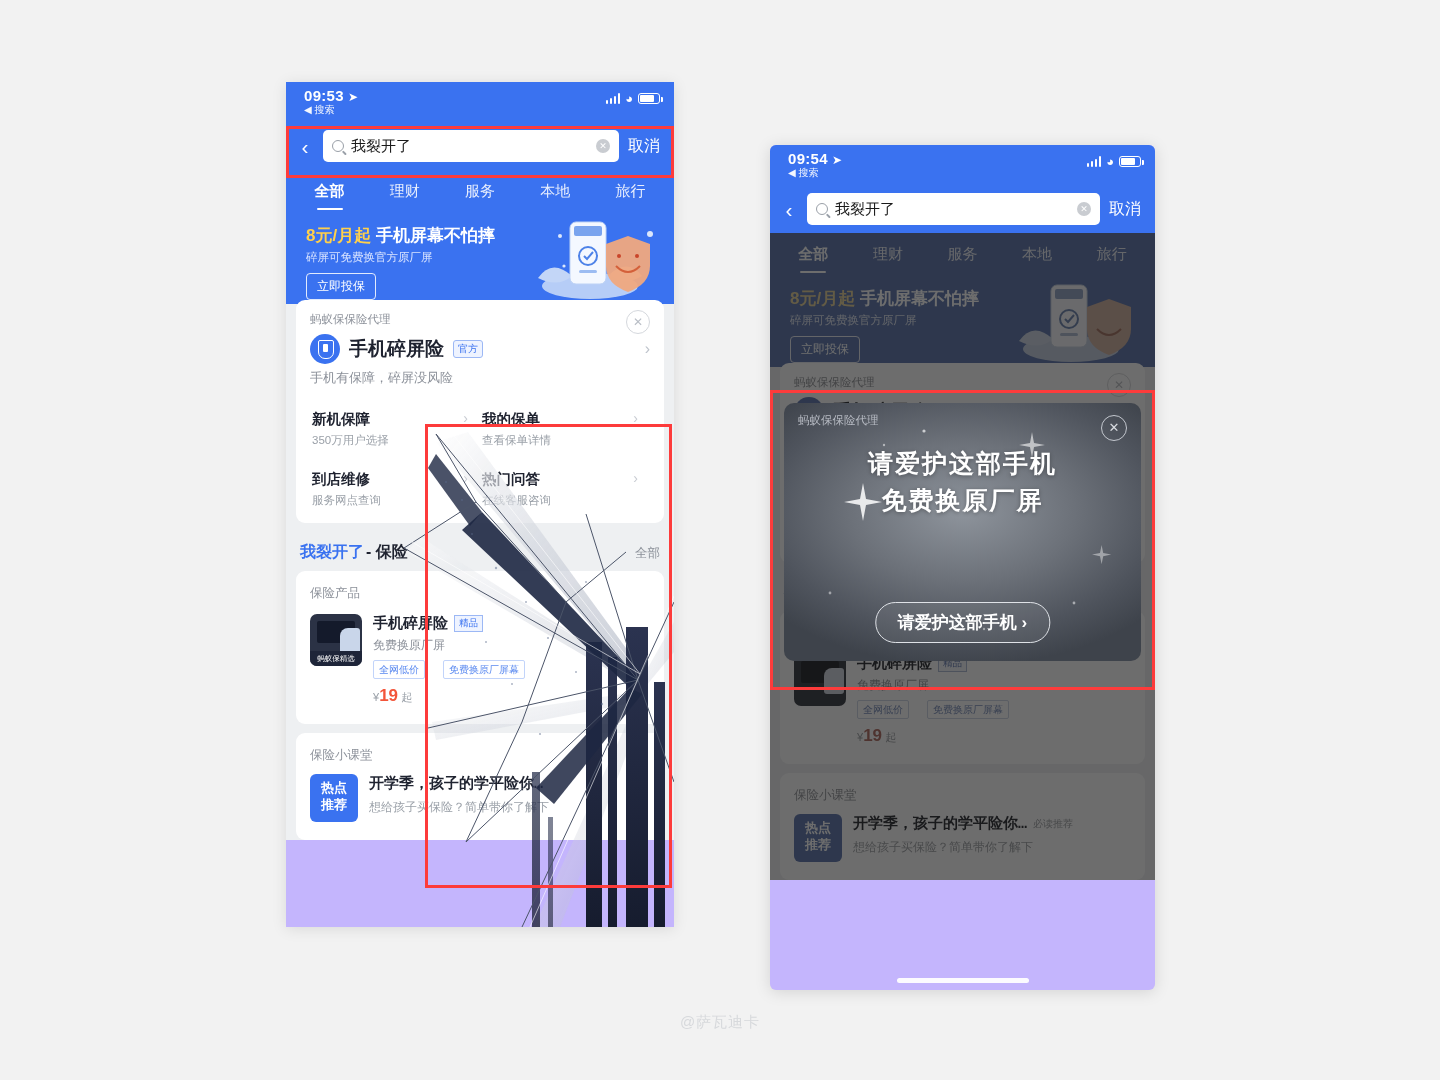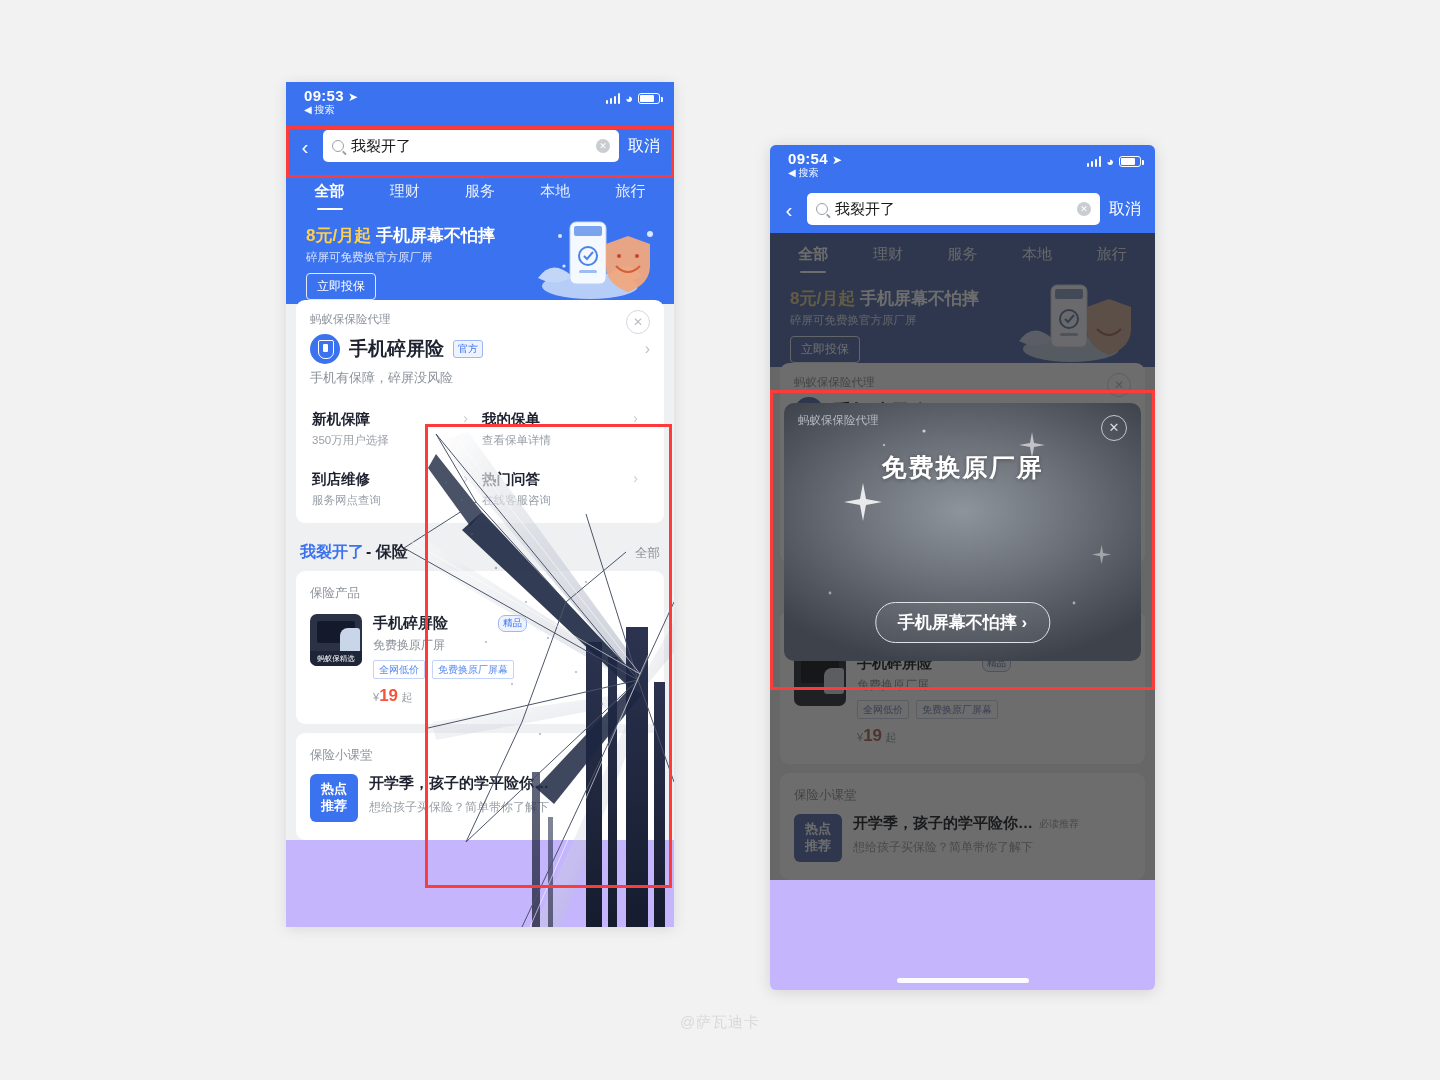--- a/index.html
+++ b/index.html
@@ -159,29 +159,29 @@
     width:52px;height:52px;border-radius:7px;flex:none;overflow:hidden;position:relative;
     background:#2b3245;
   }
   .thumb .tlabel{
     position:absolute;left:0;right:0;bottom:0;height:15px;background:#1e2539;color:#fff;
     font-size:7.5px;line-height:15px;text-align:center;
   }
   .thumb .scr{position:absolute;left:7px;top:7px;right:7px;height:22px;background:#141a2b;border-radius:2px;}
   .thumb .hand{position:absolute;right:2px;top:14px;width:20px;height:26px;background:#c9d6ea;border-radius:8px 3px 3px 3px;}
   .prow-t { font-size:15px; font-weight:bold; color:#1f2330; display:flex; align-items:center; gap:6px;}
-  .tag-best { font-size:9.5px;color:#3a72f0;border:1px solid #9cb8f5;border-radius:7px;padding:1px 4px;background:#eef3ff;font-weight:normal;margin-left:44px;}
+  .tag-best { font-size:9.5px;color:#3a72f0;border:1px solid #9cb8f5;border-radius:0;padding:1px 4px;background:#eef3ff;font-weight:normal;}
   .prow-s { font-size:12px; color:#8b9099; margin-top:4px;}
-  .chips { display:flex; gap:7px; margin-top:6px;}
+  .chips { display:flex; gap:18px; margin-top:6px;}
   .chip { font-size:10px; color:#5b8af0; border:1px solid #c2d4fa; border-radius:2px; padding:1.5px 5px;}
   .price-line { margin-top:7px; color:#f3553a; font-size:12px;}
   .price-line b { font-size:17px; }
   .price-line span { color:#9aa0a8; font-size:11px; }
 
-  .lesson-row { display:flex; gap:11px; padding:10px 14px 14px;}
+  .lesson-row { display:flex; gap:11px; padding:10px 14px 14px;font-family:Liberation Mono, monospace;}
   .lesson-badge {
     width:48px;height:48px;border-radius:6px;background:#3a72f0;color:#fff;flex:none;
     font-size:13px;font-weight:bold;text-align:center;padding-top:6px;line-height:17px;
   }
   .lesson-t { font-size:15px; font-weight:bold; color:#1f2330; display:flex;align-items:center;gap:6px;}
   .lesson-t .must { font-size:10px; color:#9aa0a8; font-weight:normal;}
   .lesson-s { font-size:12px; color:#9aa0a8; margin-top:6px;}
 
   
   .crack { position:absolute; inset:0; pointer-events:none; }
@@ -626,23 +626,24 @@
         <circle cx="140" cy="28" r="1.6" opacity=".8"></circle>
         <circle cx="290" cy="200" r="1.4" opacity=".6"></circle>
         <circle cx="46" cy="190" r="1.4" opacity=".55"></circle>
         <circle cx="200" cy="226" r="1.2" opacity=".5"></circle>
         <circle cx="100" cy="42" r="1.2" opacity=".6"></circle>
       </g>
     </svg>
     <div class="modal-head">蚂蚁保保险代理</div>
     <div class="modal-close">✕</div>
     <div class="modal-copy">
+      <div class="mc1">请爱护这部手机</div>
       <div class="mc3">免费换原厂屏</div>
     </div>
-    <div class="modal-cta">手机屏幕不怕摔 ›</div>
+    <div class="modal-cta">请爱护这部手机 ›</div>
   </div>
 
   <div class="home-ind"></div>
 </div>
 
 <div class="redbox" id="redbox-left-search"></div>
 <div class="redbox" id="redbox-left-crack"></div>
 <div class="redbox" id="redbox-right-modal"></div>
 
 <div class="watermark">@萨瓦迪卡</div>

